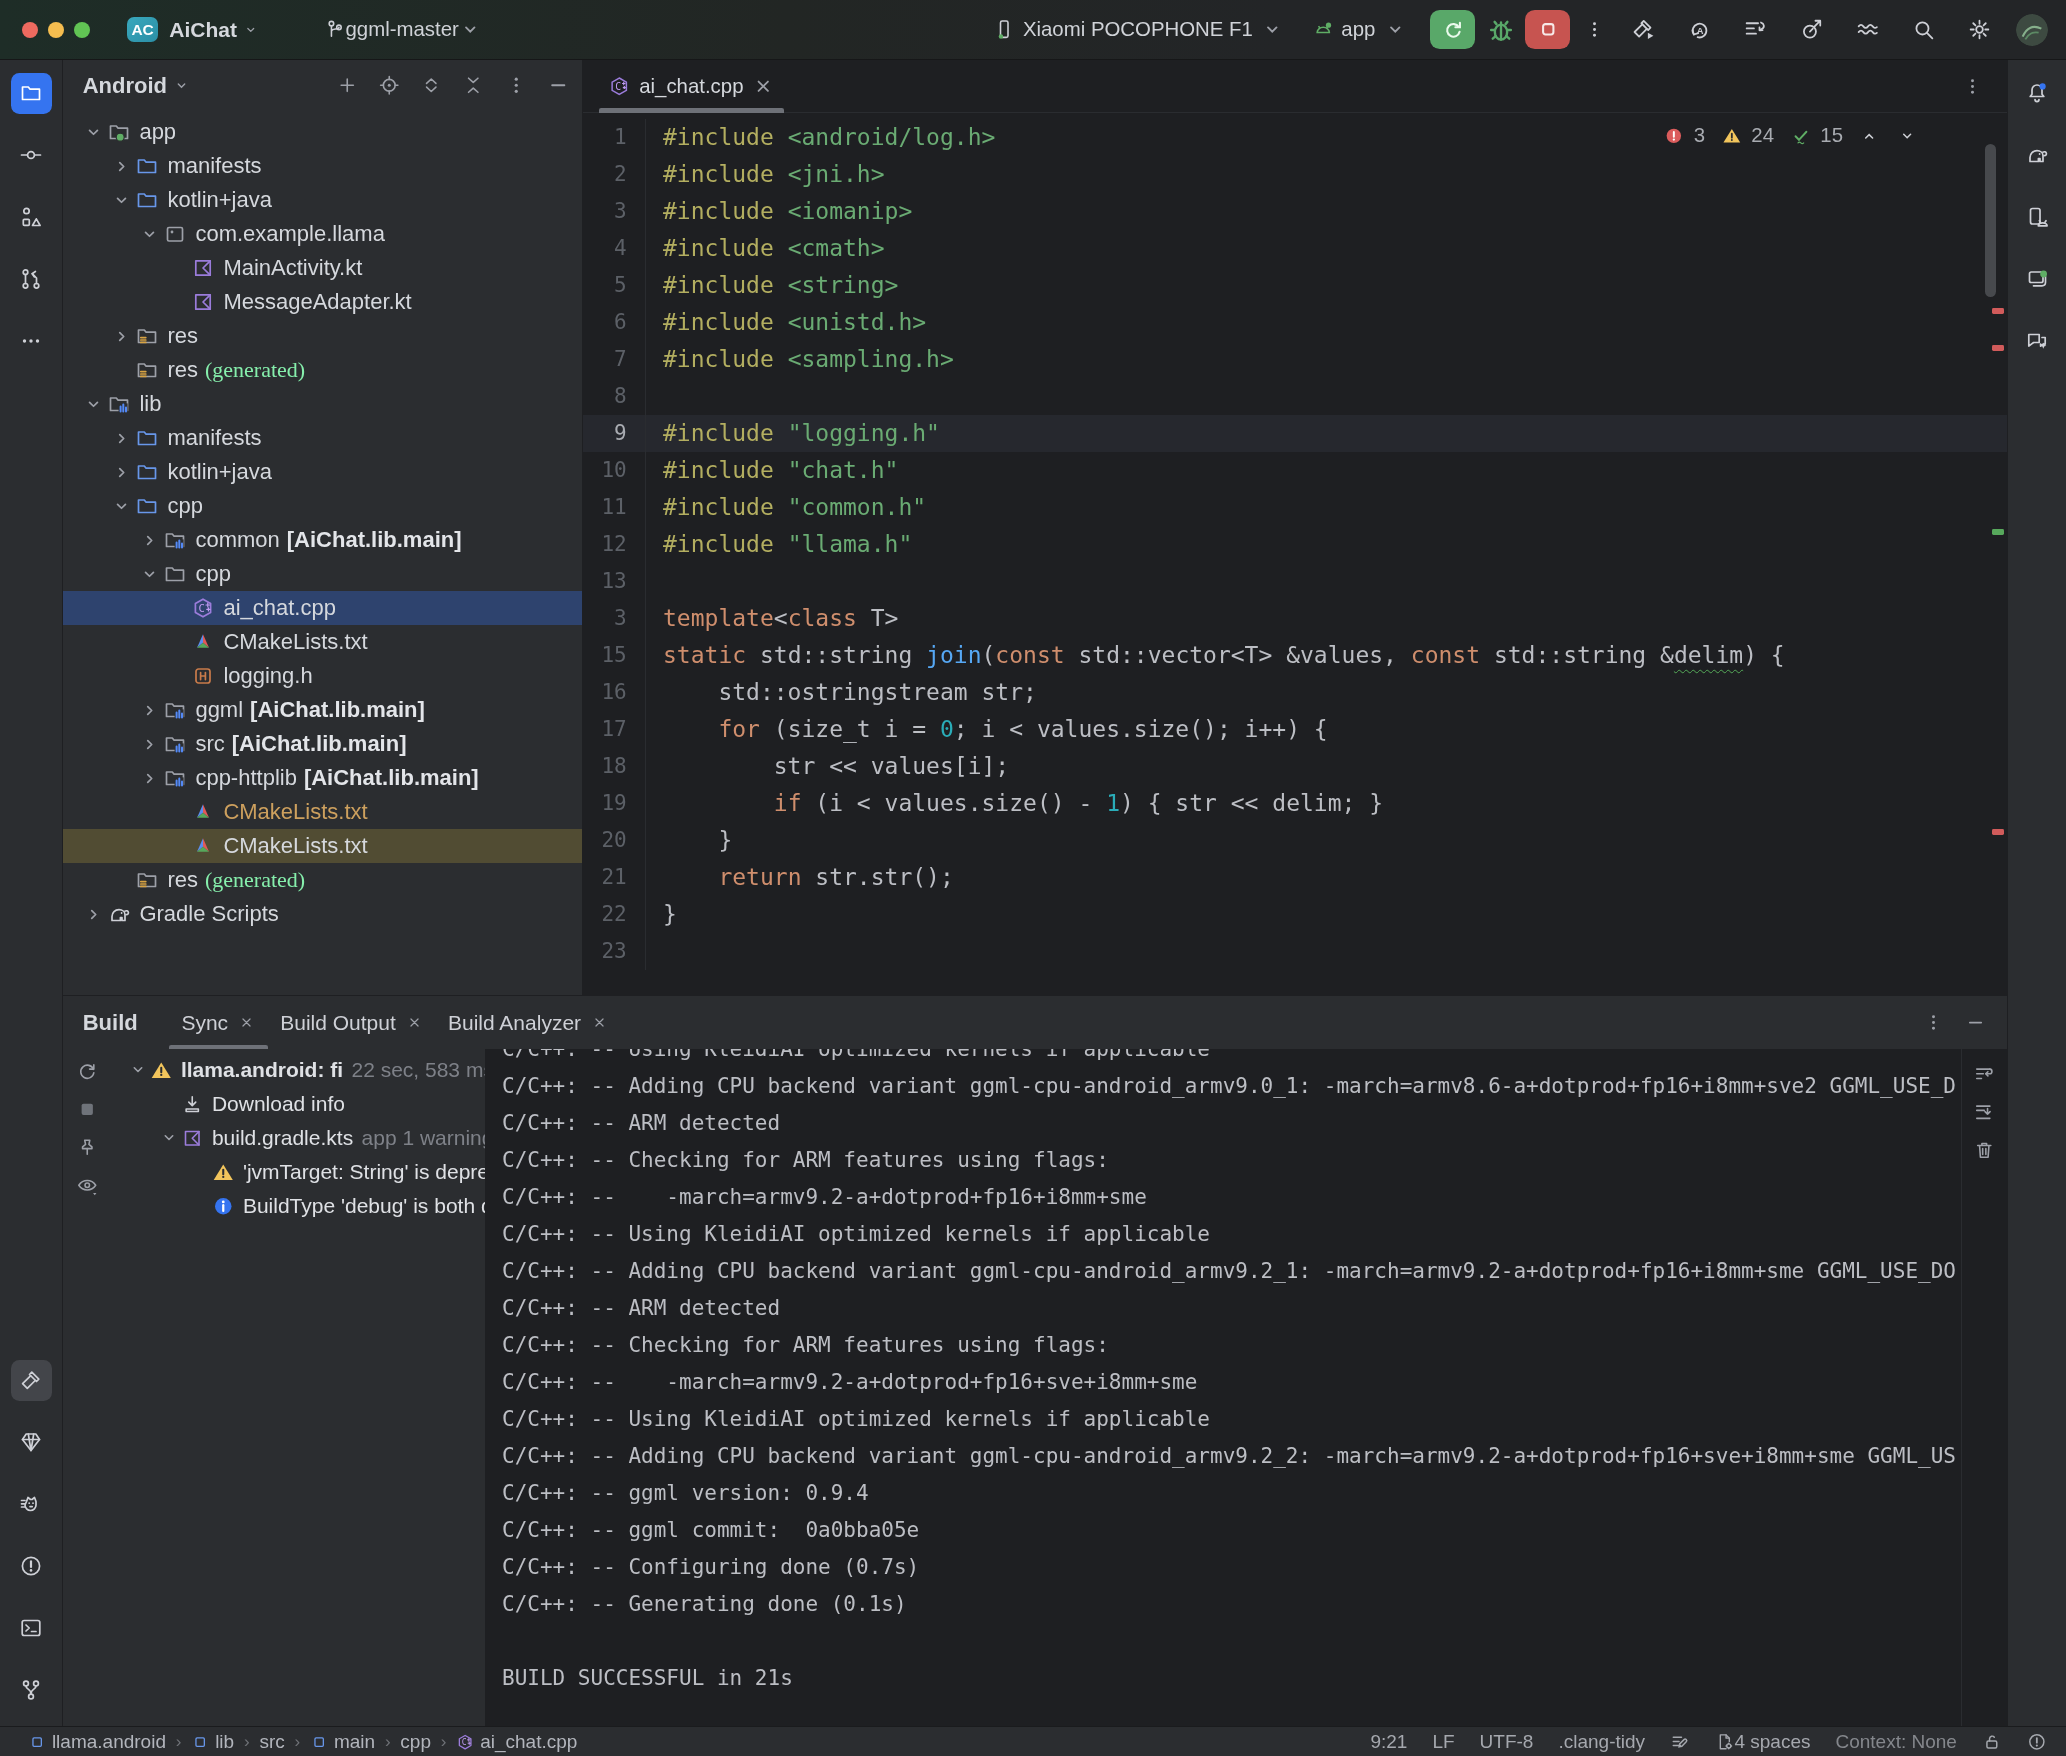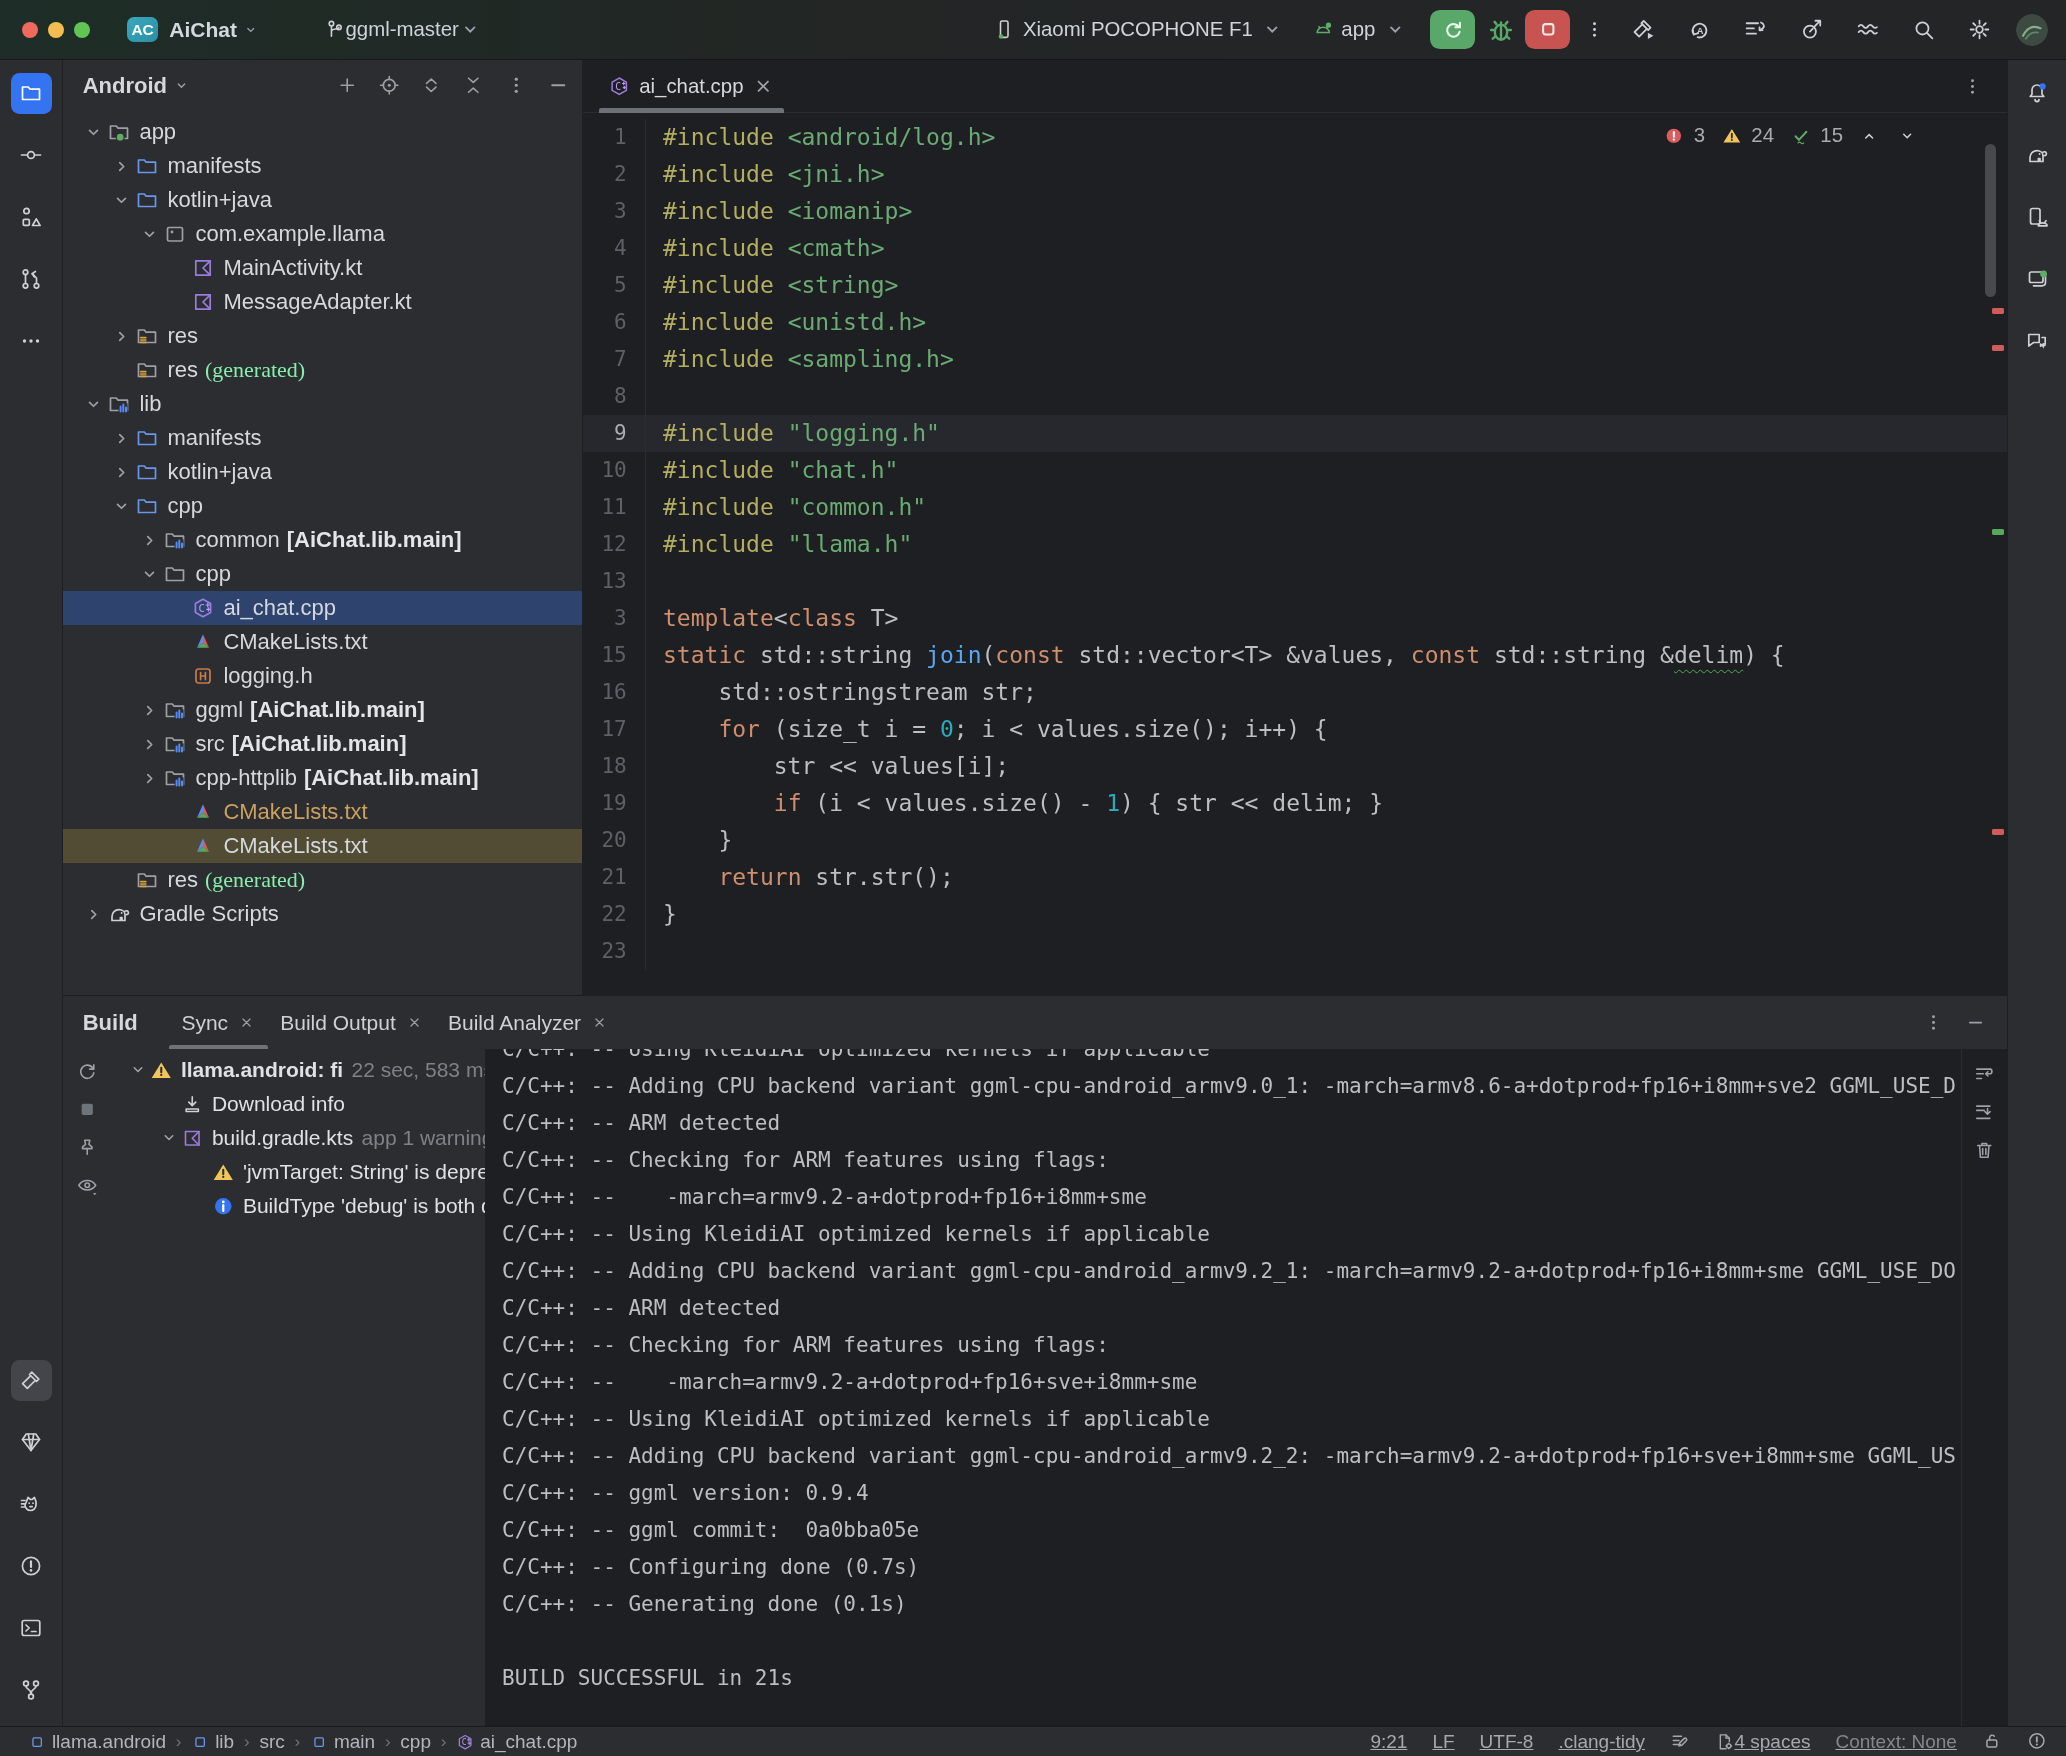--- a/index.html
+++ b/index.html
@@ -118,21 +118,21 @@
   .console-actions { width:46px; background:#1e1f22; border-left:0.7px solid #2a2c30; display:flex;
     flex-direction:column; align-items:center; gap:15.5px; padding-top:14px; }
   .console-actions .icn { width:22.5px; height:22.5px; color:#9da0a8; }
 
   
   .statusbar { height:31px; background:#2b2d30; border-top:0.7px solid #1a1b1d; display:flex; align-items:center;
     font-size:19px; color:#b2b5bc; padding:0 19.7px 0 28px; }
   .crumbs { display:flex; align-items:center; gap:9.8px; flex:1; }
   .crumbs .icn { width:18.3px; height:18.3px; }
   .crumb-sep { color:#6f7277; font-size:17px; }
-  .sb-right { display:flex; align-items:flex-start; gap:25px; color:#a5a8ae;text-decoration:underline; }
+  .sb-right { display:flex; align-items:center; gap:25px; color:#a5a8ae; }
   .sb-right .icn { width:19.7px; height:19.7px; color:#a5a8ae; }
   .sb-dim { color:#84878c; }
   .sb-pair { display:flex; align-items:center; }
 </style>
 </head>
 <body>
 
 <div class="titlebar">
   <div class="lights">
     <span class="light" style="background:#EE6A5F"></span>

